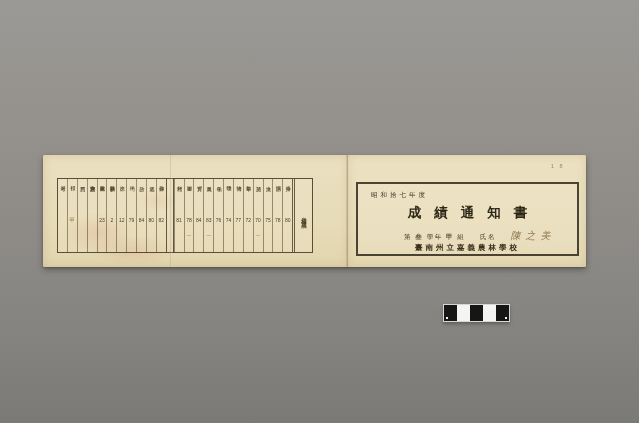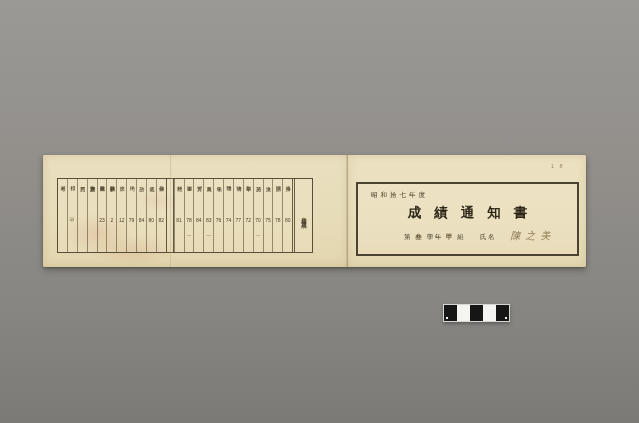--- a/index.html
+++ b/index.html
@@ -253,20 +253,21 @@
         <span>第</span>
         <span class="stamped">叁</span>
         <span>學年</span>
         <span class="stamped">甲</span>
         <span>組</span>
         <span class="sp"></span>
         <span>氏名</span>
         <span class="sp"></span>
         <span class="handname">陳之美</span>
       </div>
+      <div class="school-line">臺南州立嘉義農林學校</div>
     </div>
   </div>
 
   <div class="scalebar" id="scalebar">
       <div class="sq" style="background: rgb(22, 22, 22);">
         <span class="tick l"></span>
       </div>
       <div class="sq" style="background: rgb(244, 244, 242);"></div>
       <div class="sq" style="background: rgb(22, 22, 22);"></div>
       <div class="sq" style="background: rgb(244, 244, 242);"></div>

